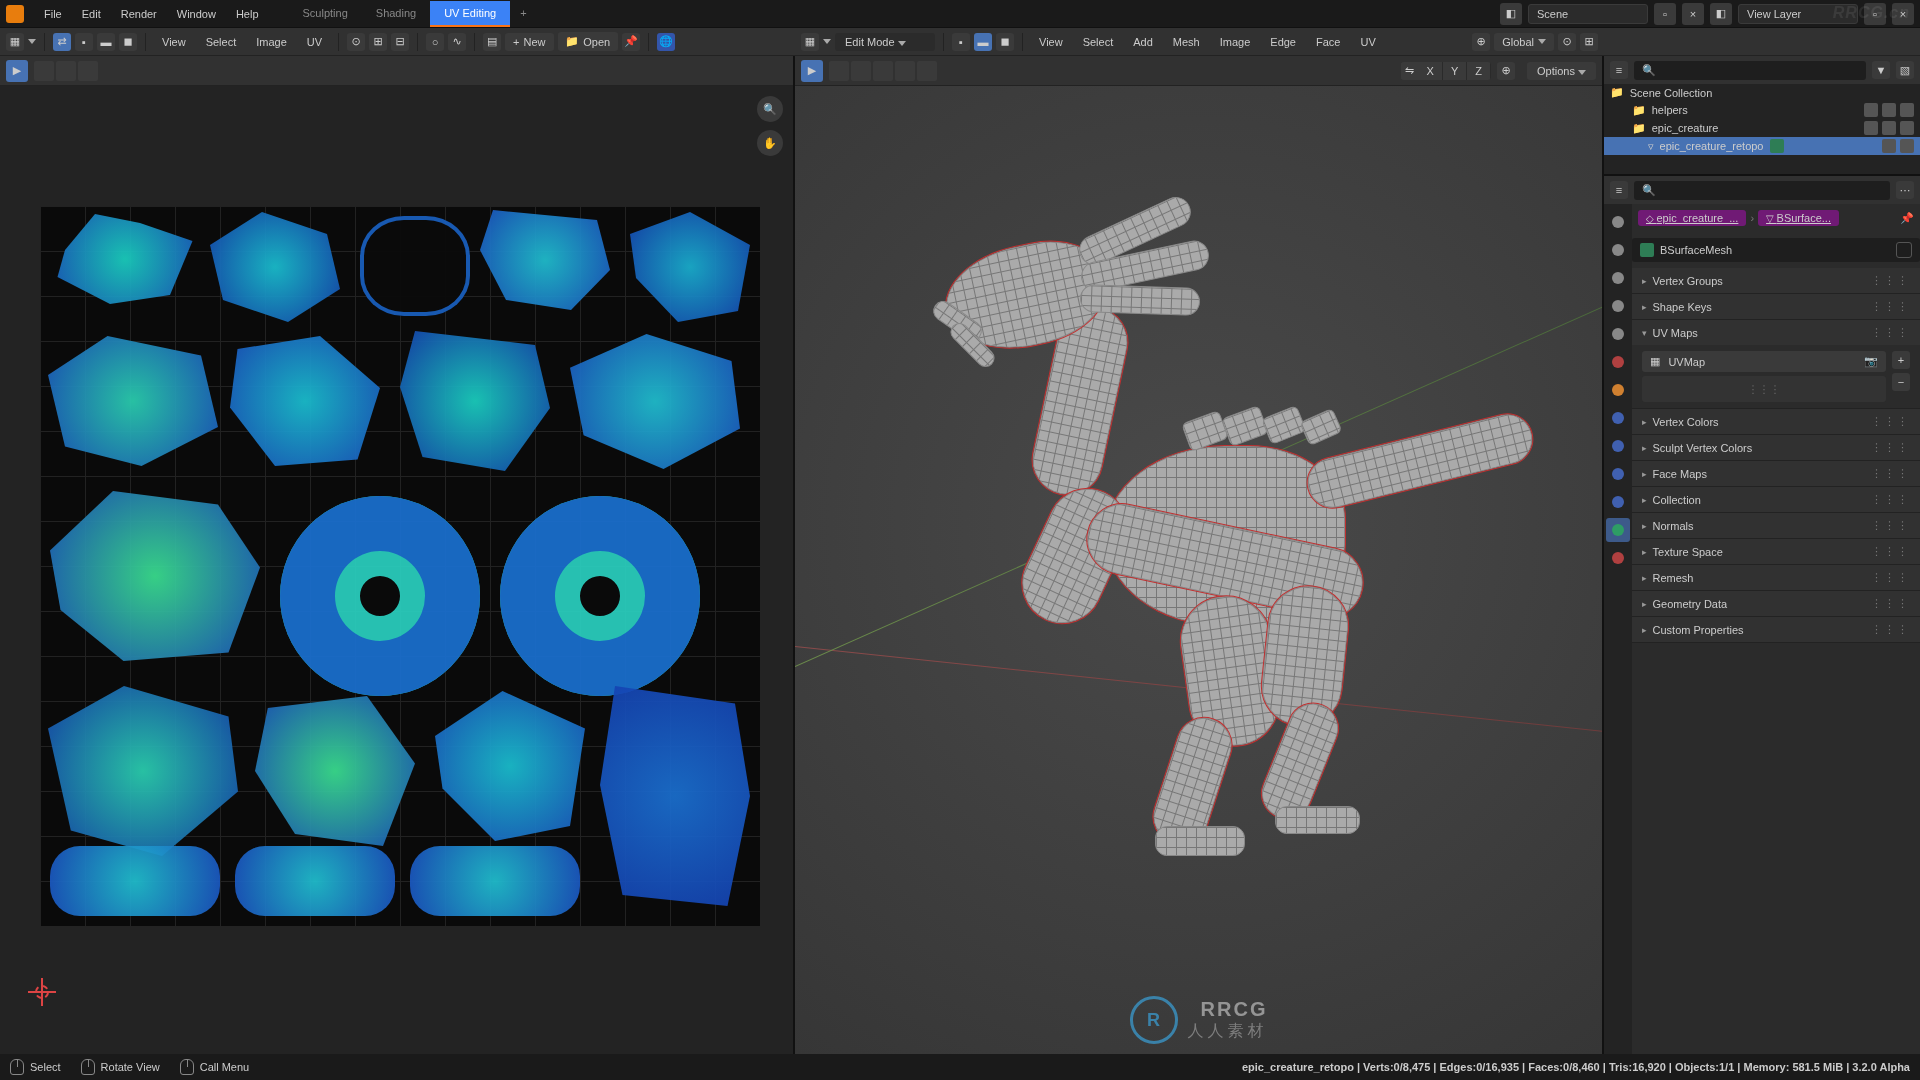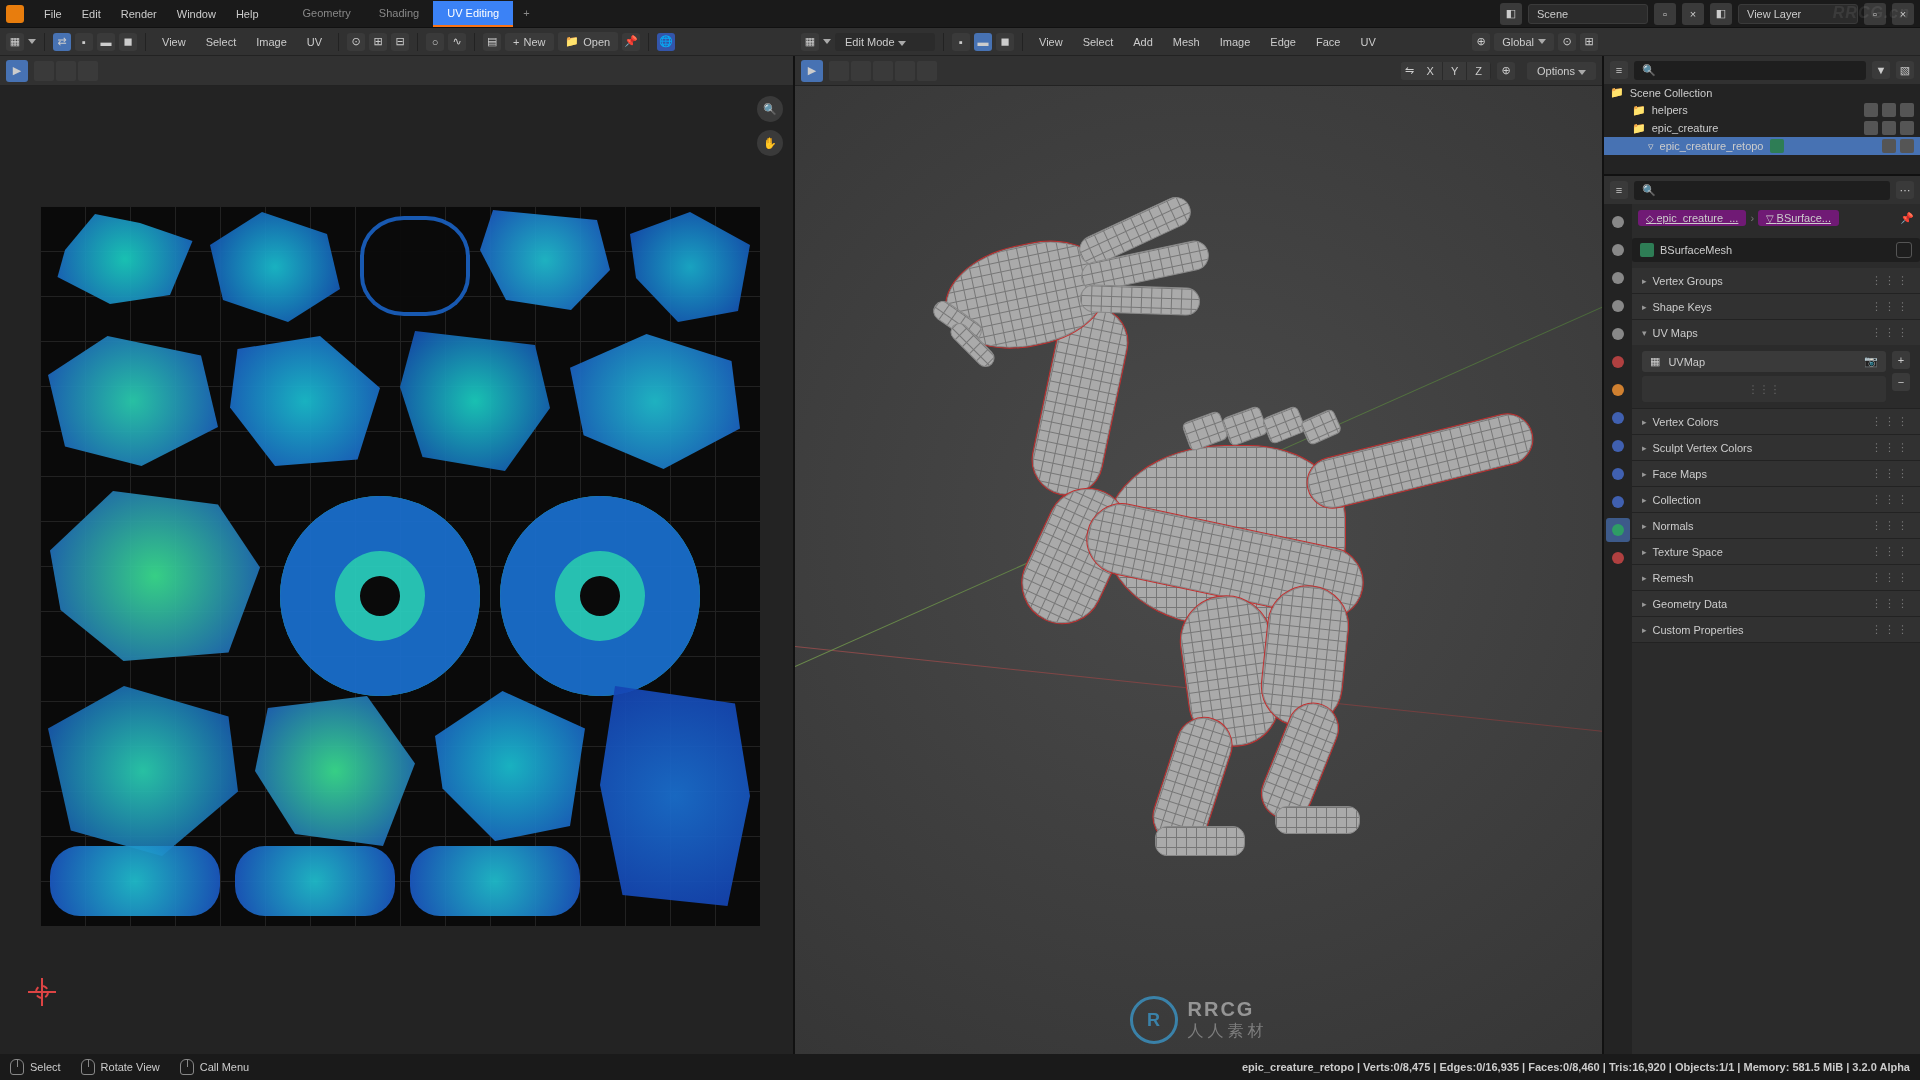--- a/index.html
+++ b/index.html
@@ -59,21 +59,21 @@
 .viewport { flex:1; position:relative; background:#3a3a3a; overflow:hidden;}
 .vp-bg {position:absolute; inset:0; background:radial-gradient(circle at 50% 45%, #4a4a4a, #363636);}
 .floor-line { position:absolute; height:1px; transform-origin:left center; }
 .fl1 { left:0; top:560px; width:900px; background:linear-gradient(90deg,#8a4a4a,#6a3a3a); transform:rotate(6deg);}
 .fl2 { left:0; top:580px; width:900px; background:linear-gradient(90deg,#6a8a4a,#4a6a3a); transform:rotate(-24deg);}
 .creature { position:absolute; left:80px; top:70px; width:640px; height:700px; }
 .mesh-part { position:absolute; background:#aaa; border:1px solid #888; background-image:linear-gradient(#777 1px,transparent 1px),linear-gradient(90deg,#777 1px,transparent 1px); background-size:10px 10px; }
 .seam { outline:1px solid #c03030; }
 .watermark-logo { position:absolute; left:50%; bottom:10px; transform:translateX(-50%); display:flex; align-items:center; gap:10px; opacity:.7;}
 .wm-circle { width:48px; height:48px; border:3px solid #3aa0d8; border-radius:50%; display:flex; align-items:center; justify-content:center; color:#3aa0d8; font-weight:bold; font-size:18px;}
-.wm-text { font-size:20px; font-weight:bold; color:#bbb; letter-spacing:2px;}
+.wm-text { font-size:20px; font-weight:bold; color:#bbb; letter-spacing:2px;text-align:right;}
 .wm-sub { font-size:16px; color:#999; letter-spacing:4px; }
 
 
 .outliner { height:120px; background:#232323; border-bottom:2px solid #111; display:flex; flex-direction:column;}
 .out-hdr { height:28px; background:#313131; display:flex; align-items:center; padding:0 6px; gap:6px;}
 .out-search { flex:1; background:#1e1e1e; border-radius:3px; padding:3px 8px;}
 .out-list { flex:1; overflow:auto; }
 .out-row { display:flex; align-items:center; padding:2px 6px; gap:6px; cursor:pointer;}
 .out-row.sel { background:#4772b3; color:#fff;}
 .out-indent { display:inline-block; }
@@ -117,21 +117,21 @@
 <body>
 
 <div class="topbar">
   <div class="logo"></div>
   <div class="menu-item">File</div>
   <div class="menu-item">Edit</div>
   <div class="menu-item">Render</div>
   <div class="menu-item">Window</div>
   <div class="menu-item">Help</div>
   <div class="workspace-tabs">
-    <div class="ws-tab">Geometry</div>
+    <div class="ws-tab">Sculpting</div>
     <div class="ws-tab">Shading</div>
     <div class="ws-tab active">UV Editing</div>
     <div class="ws-add">+</div>
   </div>
   <div class="top-right">
     <div class="hdr-btn">◧</div>
     <div class="scene-input">Scene</div>
     <div class="hdr-btn">▫</div>
     <div class="hdr-btn">×</div>
     <div class="hdr-btn">◧</div>

